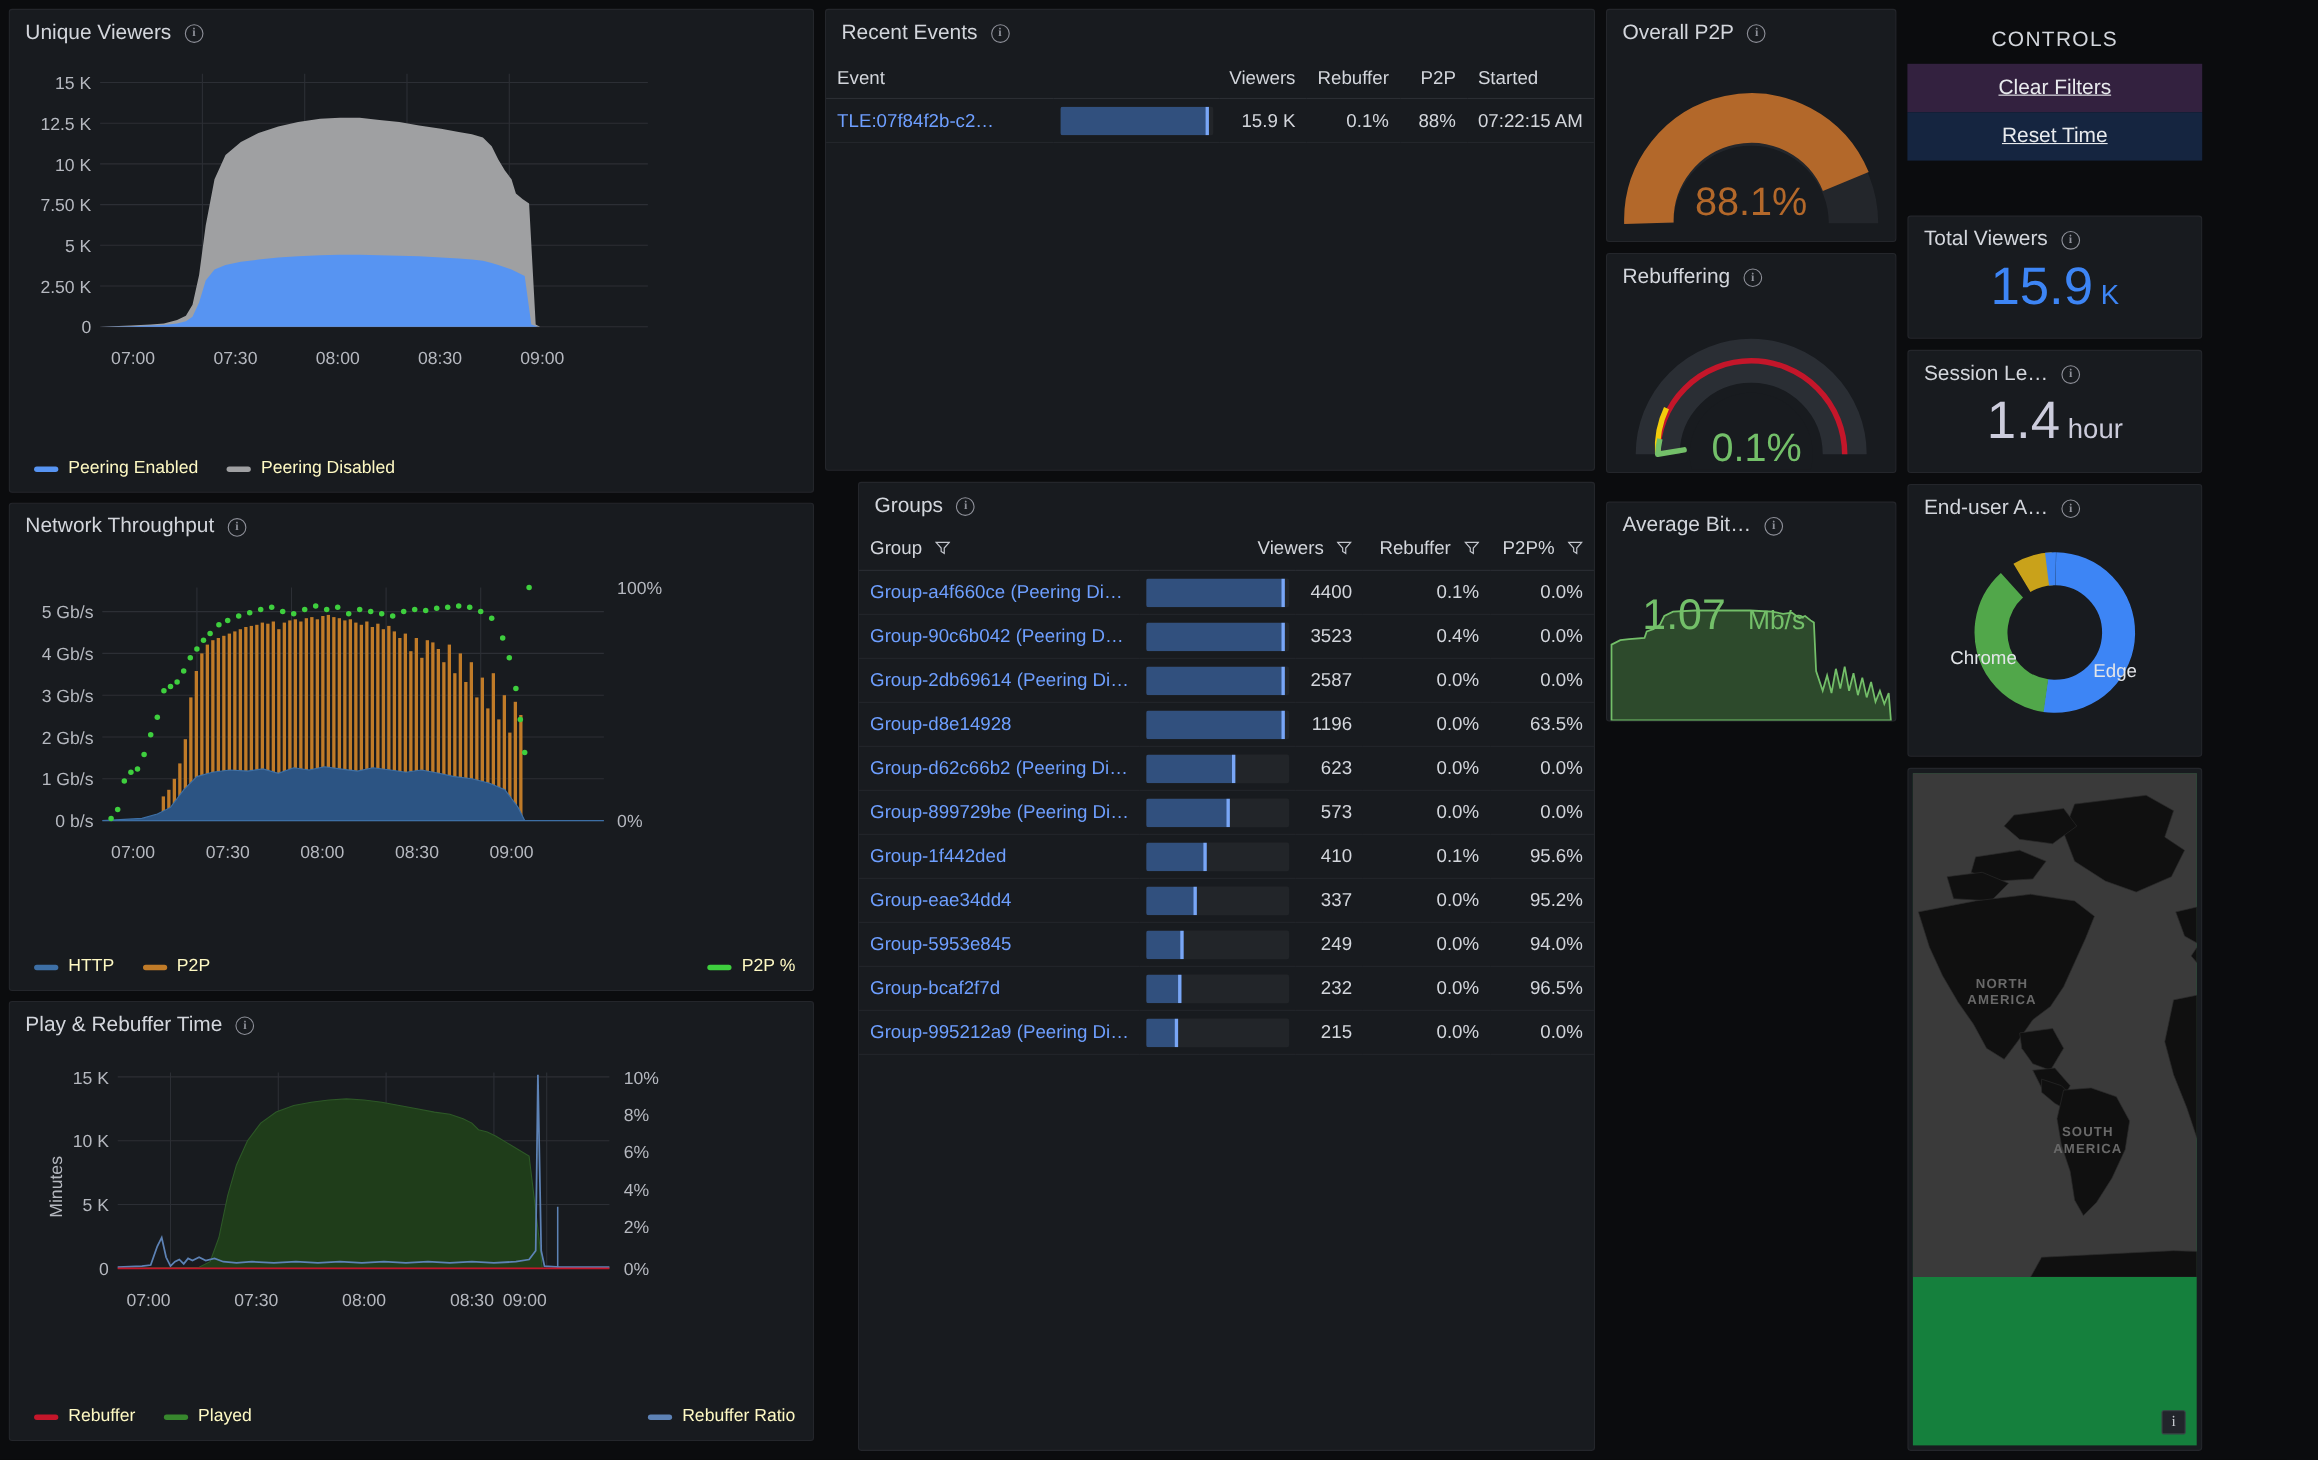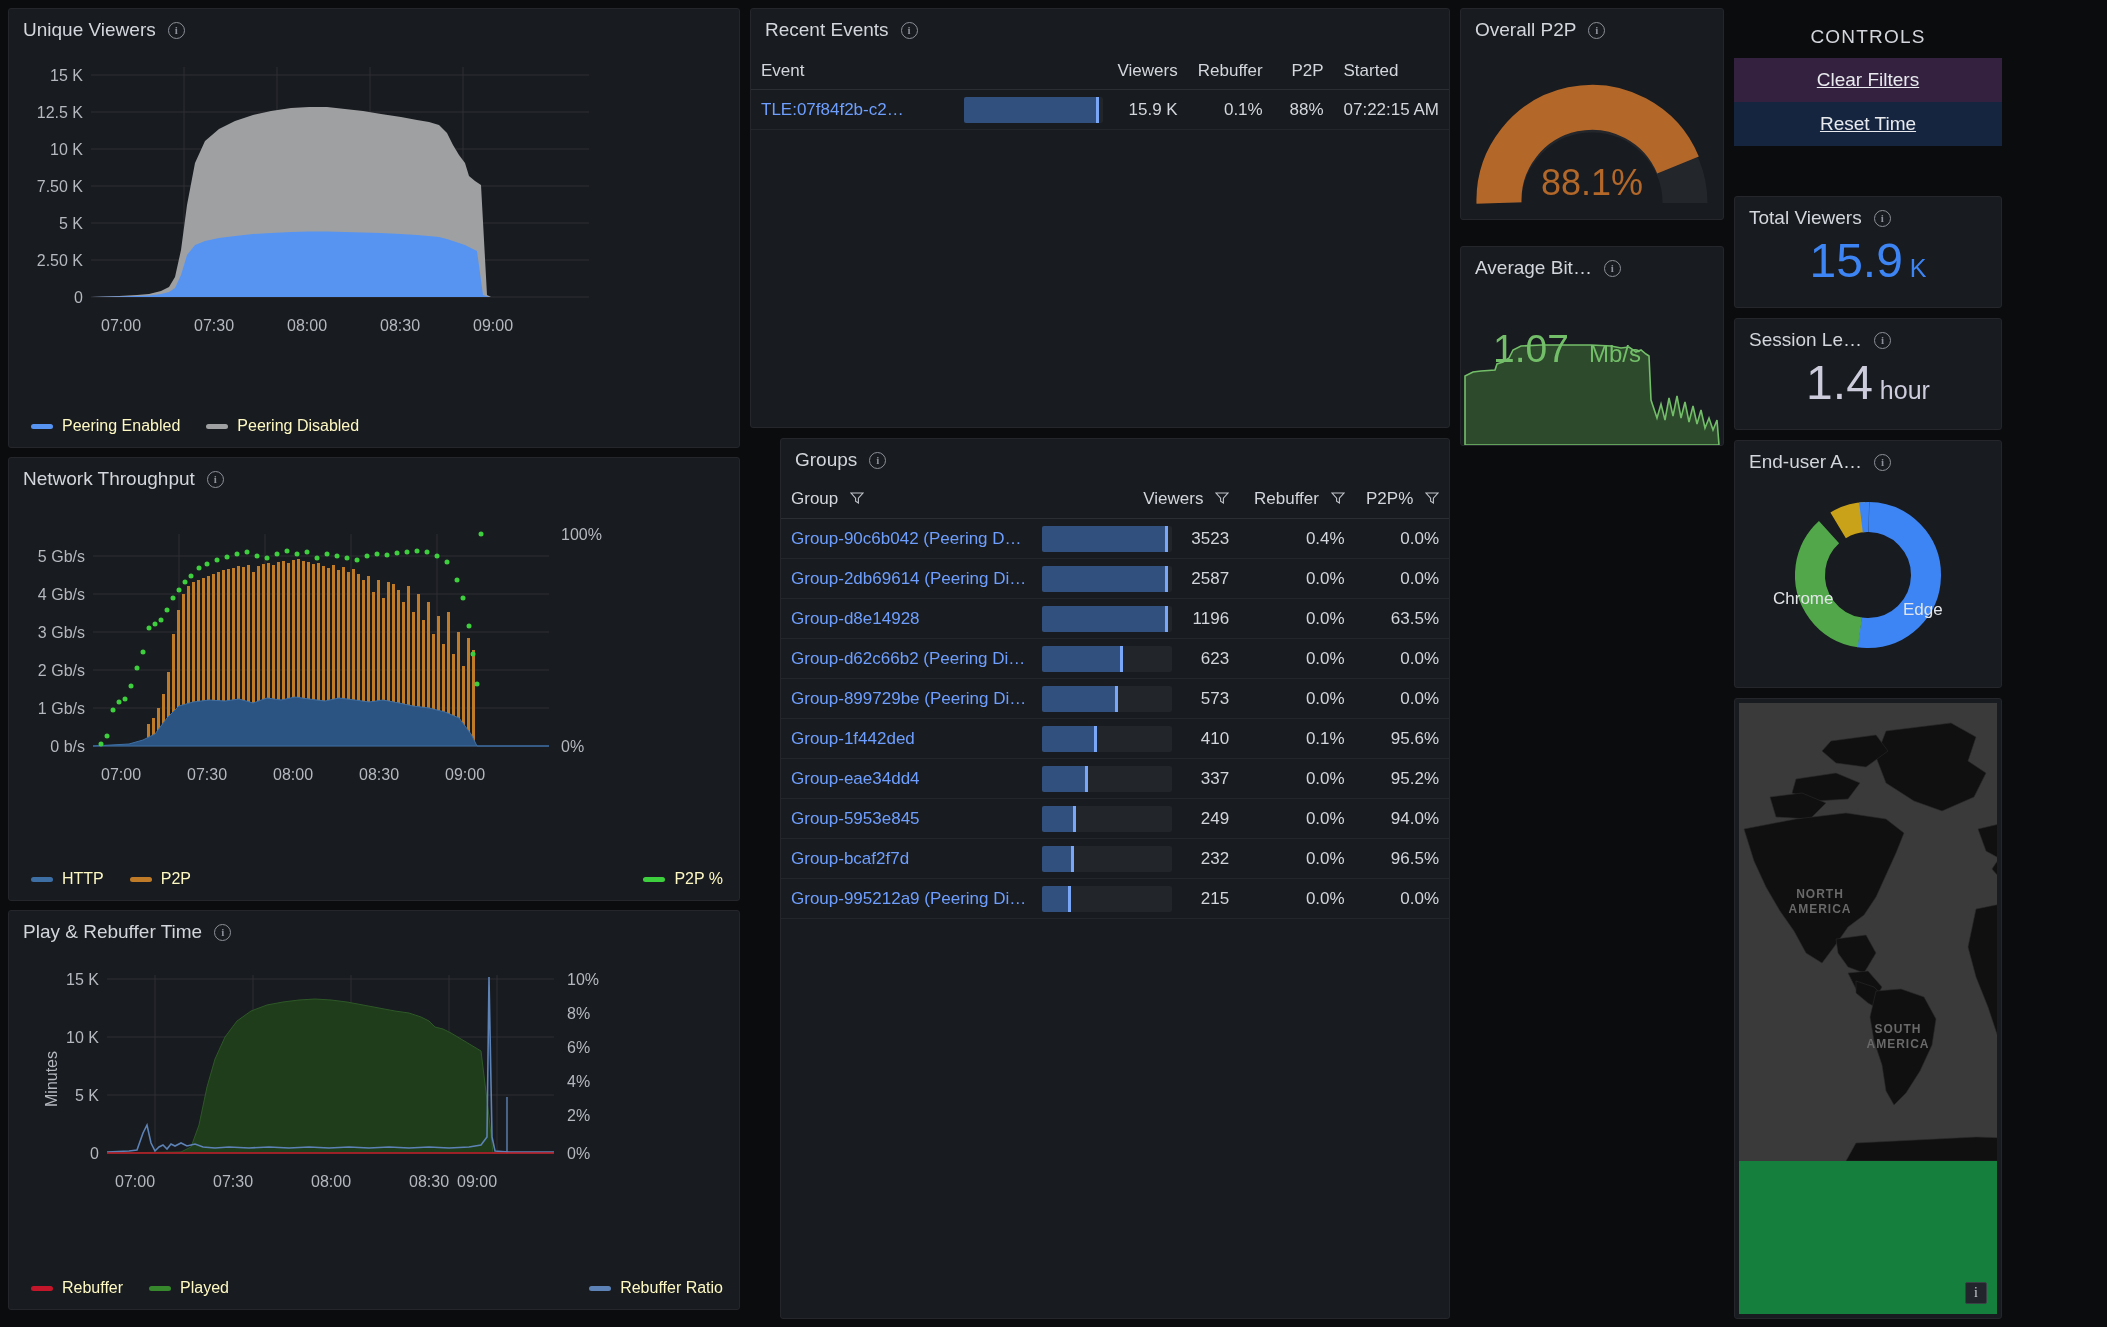--- a/index.html
+++ b/index.html
@@ -497,20 +497,31 @@
               <span class="filter-ico">
                 <svg width="14" height="14" viewBox="0 0 14 14">
                     <path d="M1 2h12l-4.6 5.2V12L5.6 10.3V7.2z" fill="none" stroke="#c2c5cc" stroke-width="1.1"></path>
                   </svg>
               </span>
             </th>
           </tr>
         </thead>
         <tbody id="groups-body">
             <tr>
+              <td class="l"><span class="linkcell" style="display: inline-block; max-width: 240px; vertical-align: middle;">Group-a4f660ce (Peering Di…</span></td>
+              <td class="gauge-cell">
+                <div class="bar-track">
+                  <div class="bar-fill" style="width: 97%;"></div>
+                </div>
+              </td>
+              <td style="width: 62px;">4400</td>
+              <td class="green">0.1%</td>
+              <td class="dim">0.0%</td>
+            </tr>
+            <tr>
               <td class="l"><span class="linkcell" style="display: inline-block; max-width: 240px; vertical-align: middle;">Group-90c6b042 (Peering D…</span></td>
               <td class="gauge-cell">
                 <div class="bar-track">
                   <div class="bar-fill" style="width: 97%;"></div>
                 </div>
               </td>
               <td style="width: 62px;">3523</td>
               <td class="green">0.4%</td>
               <td class="dim">0.0%</td>
             </tr>
@@ -627,20 +638,37 @@
       </div>
       <div class="gwrap">
         <svg width="262" height="170" viewBox="0 0 262 170">
           <path d="M38,158 A93,93 0 1 1 224,158" fill="none" stroke="#23262b" stroke-width="45" stroke-linecap="butt"></path>
           <path d="M38,158 A93,93 0 0 1 217,120" fill="none" stroke="#b3682a" stroke-width="45" stroke-linecap="butt"></path>
           <text x="131" y="150" text-anchor="middle" font-size="36" fill="#b3682a" font-family="Liberation Sans, sans-serif">88.1%</text>
         </svg>
       </div>
     </div>
 
+    <div class="panel p-reb">
+      <div class="panel-title">
+        <span>Rebuffering</span>
+        <span class="info-icon"></span>
+      </div>
+      <div class="gwrap">
+        <svg width="262" height="160" viewBox="0 0 262 160">
+          <path d="M46,146 A85,85 0 1 1 216,146" fill="none" stroke="#2a2e34" stroke-width="40"></path>
+          <path d="M46,146 A85,85 0 1 1 216,146" fill="none" stroke="#c4162a" stroke-width="5"></path>
+          <path d="M46,146 A85,85 0 0 1 54,104" fill="none" stroke="#f2cc0c" stroke-width="5"></path>
+          <path d="M46,146 A85,85 0 0 1 48,132" fill="none" stroke="#73bf69" stroke-width="5"></path>
+          <path d="M46,146 L70,142" fill="none" stroke="#73bf69" stroke-width="5" stroke-linecap="round"></path>
+          <circle cx="131" cy="146" r="56" fill="#181b1f"></circle>
+          <text x="136" y="152" text-anchor="middle" font-size="36" fill="#73bf69" font-family="Liberation Sans, sans-serif">0.1%</text>
+        </svg>
+      </div>
+    </div>
 
     <div class="panel p-bitrate" style="margin-top:16px">
       <div class="panel-title">
         <span>Average Bit…</span>
         <span class="info-icon"></span>
       </div>
       <div style="position:absolute; left:0; right:0; bottom:0; height:145px">
         <svg width="262" height="145" viewBox="0 0 262 145">
           <path d="M4,145 L4,76 L12,72 L20,71 L34,70 L36,64 L42,62 L48,58 L52,50 L60,46 L80,45 L105,45 L130,45 L150,46 L160,48 L168,47 L175,52 L180,50 L185,54 L188,56 L190,100 L196,118 L200,104 L204,120 L208,98 L212,116 L216,96 L220,118 L224,102 L228,122 L232,106 L236,124 L240,110 L244,128 L248,118 L252,130 L256,120 L258,145 Z" fill="#2d4a2c" stroke="#73bf69" stroke-width="1.6"></path>
           <text x="32" y="62" font-size="39" fill="#73bf69" font-family="Liberation Sans, sans-serif">1.07</text>

